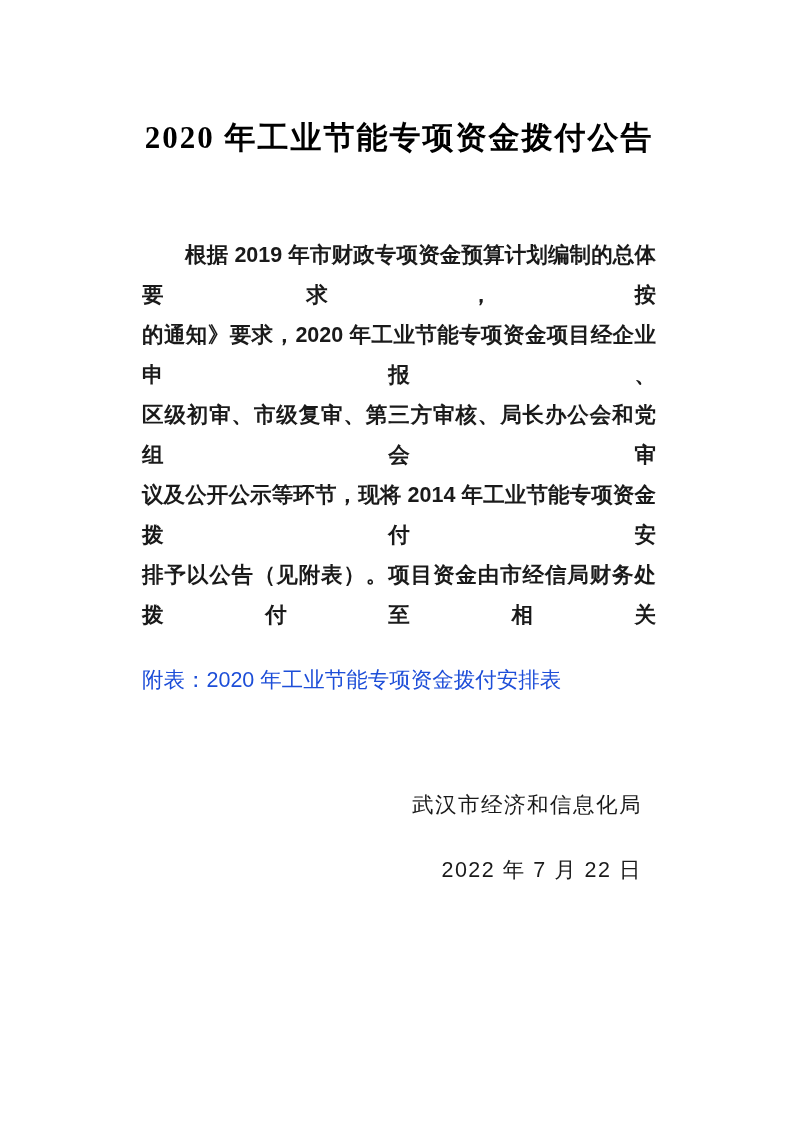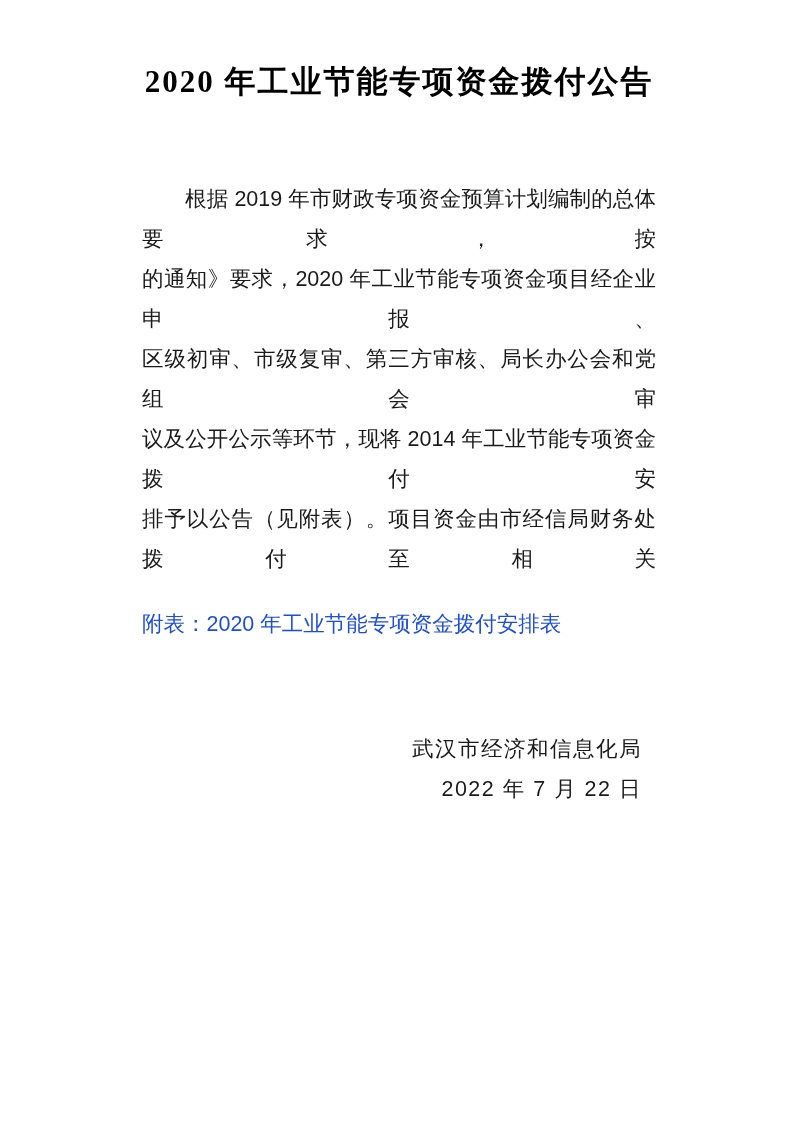--- a/index.html
+++ b/index.html
@@ -7,41 +7,41 @@
     padding: 0;
     background: #ffffff;
   }
   .page {
     position: relative;
     width: 699px;
     height: 1122px;
     margin: 0 auto;
     background: #ffffff;
     box-sizing: border-box;
-    padding: 60px 90px 0 95px;
+    padding: 116px 90px 0 95px;
     overflow: hidden;
   }
   .doc-title {
     margin: 0;
     color: #000000;
     font-family: "Liberation Serif", "DejaVu Serif", serif;
     font-weight: bold;
     font-size: 31px;
     line-height: 44px;
     text-align: center;
     letter-spacing: 2px;
     white-space: nowrap;
   }
   .body-para {
     margin-top: 75px;
   }
   .line {
     color: #1a1a1a;
     font-family: "Liberation Sans", "DejaVu Sans", sans-serif;
-    font-weight: 400;
+    font-weight: 700;
     font-size: 21.5px;
     line-height: 40px;
   }
   .line.full {
     text-align: justify;
     text-align-last: justify;
   }
   .line.indent {
     text-indent: 43px;
   }
@@ -56,20 +56,21 @@
     margin-top: 85px;
     text-align: right;
     padding-right: 14px;
   }
   .sig-line {
     color: #1a1a1a;
     font-family: "Liberation Sans", "DejaVu Sans", sans-serif;
     font-size: 21.5px;
     line-height: 40px;
     letter-spacing: 1.5px;
+    margin-top: 25px;
   }
 </style>
 </head>
 <body>
 
 <div class="page">
 
   <h1 class="doc-title">2020 年工业节能专项资金拨付公告</h1>
 
   <div class="body-para">

